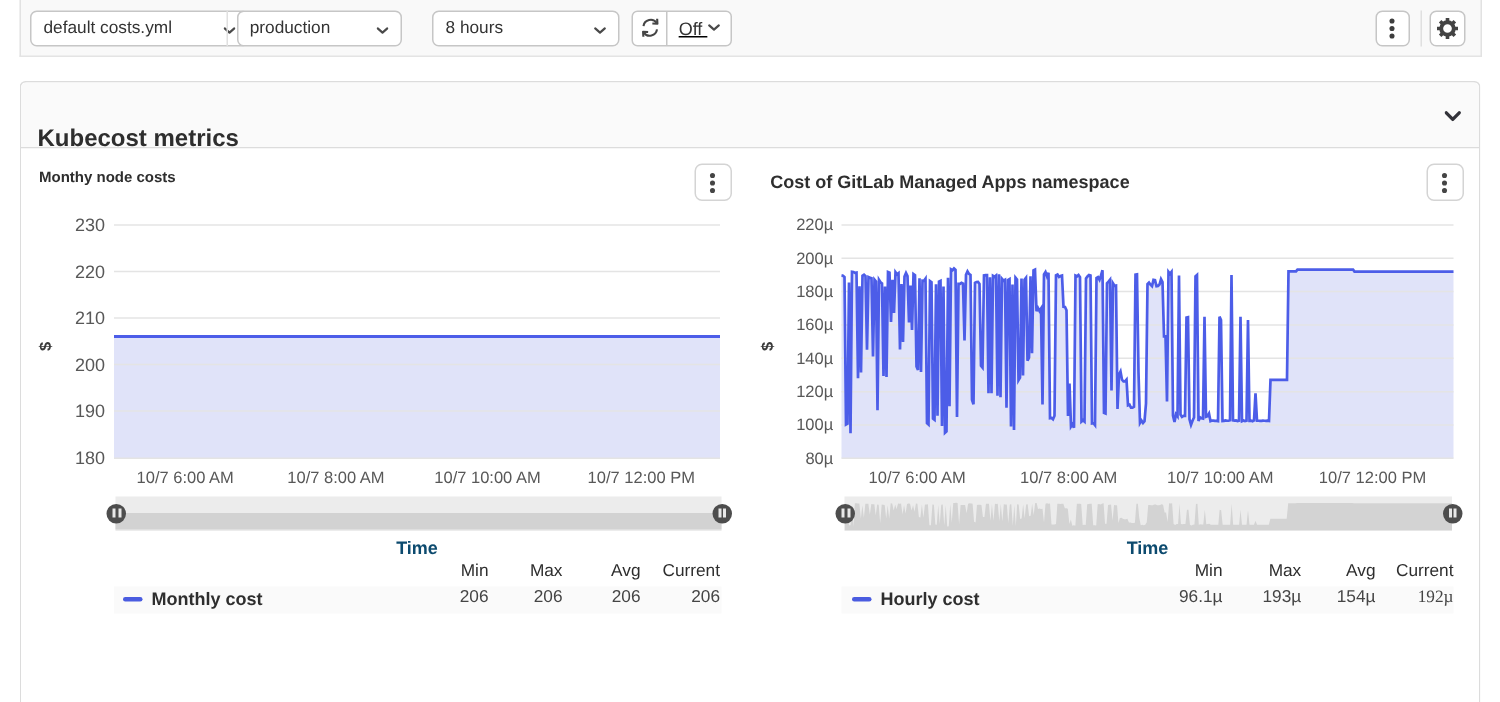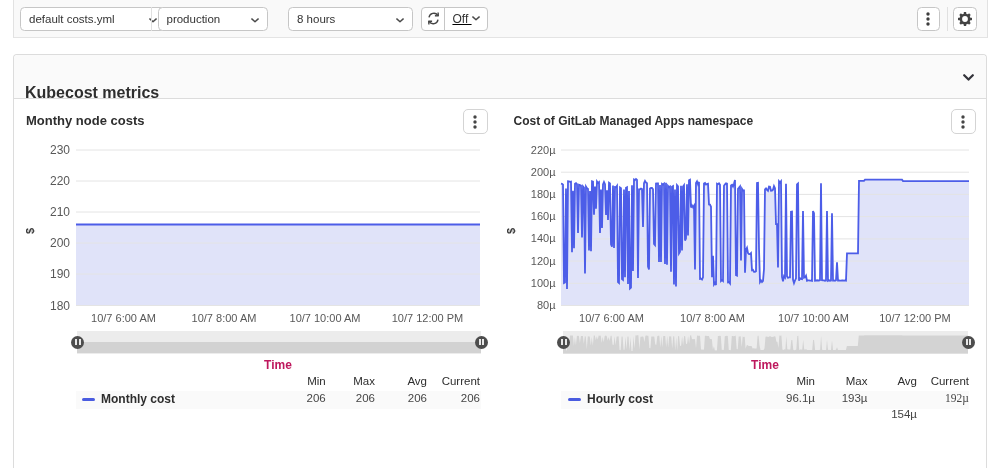--- a/index.html
+++ b/index.html
@@ -9,21 +9,21 @@
       font-size:11.5px; color:#333; display:flex; align-items:center; padding-left:8px; }
 .dd .chev { position:absolute; right:8px; top:10px; }
 .vsep { position:absolute; width:1px; background:#e0e0e0; }
 .iconbtn { position:absolute; background:#fff; border:1px solid #c6c6c6; border-radius:4.5px; display:flex; align-items:center; justify-content:center; }
 .ttl { position:absolute; font-weight:bold; color:#2e2e2e; }
 .kebab { position:absolute; width:25px; height:25px; border:1px solid #d4d4d4; border-radius:5px; background:#fff; display:flex; align-items:center; justify-content:center; }
 .legendrow { position:absolute; background:#fafafa; }
 .tcell { position:absolute; font-size:11.5px; color:#454545; text-align:right; }
 .thead { position:absolute; font-size:11.5px; font-weight:normal; color:#2e2e2e; text-align:right; }
 .tname { position:absolute; font-size:12px; font-weight:bold; color:#2e2e2e; }
-.ttime { position:absolute; font-size:12px; font-weight:bold; color:#be185d; text-align:center; }
+.ttime { position:absolute; font-size:12px; font-weight:bold; color:#0c4a6e; text-align:center; }
 .handle { position:absolute; width:13px; height:13px; border-radius:50%; background:#4d4d4d; }
 .handle .b1, .handle .b2 { position:absolute; width:2px; height:6px; background:#e8e8e8; top:3.5px; }
 .handle .b1 { left:4px; }
 .handle .b2 { left:7.5px; }
 </style>
 </head>
 <body>
 
 <div class="abs" style="left:13px; top:0; width:974.5px; height:38px; background:#f9f9f9; border-left:1px solid #e2e2e2; border-right:1px solid #e2e2e2; border-bottom:1px solid #e4e4e4;"></div>
 <div class="dd" style="left:20px; width:146px;">default costs.yml
@@ -81,21 +81,21 @@
   </svg>
 </div>
 
 <div class="abs" style="left:13px; top:54px; width:974px; height:414px; border:1px solid #dcdcdc; border-bottom:none; border-radius:4px 4px 0 0; background:#fff;"></div>
 <div class="abs" style="left:14px; top:55px; width:972px; height:43.5px; background:#fafafa; border-bottom:1px solid #dcdcdc; border-radius:4px 4px 0 0;"></div>
 <div class="ttl" style="left:25px; top:84px; font-size:16px;">Kubecost metrics</div>
 <svg class="abs" style="left:962.5px; top:73.5px;" width="11" height="7" viewBox="0 0 11 7">
     <path d="M1.2 1.2 L5.5 5.6 L9.8 1.2" fill="none" stroke="#33333a" stroke-width="2.2" stroke-linecap="round" stroke-linejoin="round"></path>
   </svg>
 
-<div class="ttl" style="left:26px; top:113px; font-size:13px;">Monthy node costs</div>
+<div class="ttl" style="left:26px; top:113px; font-size:10px;">Monthy node costs</div>
 <div class="kebab" style="left:462.5px; top:109px;">
   <svg width="4" height="14" viewBox="0 0 4 14">
       <circle cx="2" cy="2" r="1.7" fill="#454545"></circle>
       <circle cx="2" cy="7" r="1.7" fill="#454545"></circle>
       <circle cx="2" cy="12" r="1.7" fill="#454545"></circle>
     </svg>
 </div>
 <div class="ttl" style="left:513.5px; top:113.5px; font-size:12px;">Cost of GitLab Managed Apps namespace</div>
 <div class="kebab" style="left:950.5px; top:109px;">
   <svg width="4" height="14" viewBox="0 0 4 14">
@@ -205,14 +205,14 @@
 <div class="ttime" style="left:561px; top:358px; width:408px;">Time</div>
 <div class="thead" style="left:765px; top:374.5px; width:50px;">Min</div>
 <div class="thead" style="left:817.5px; top:374.5px; width:50px;">Max</div>
 <div class="thead" style="left:867px; top:374.5px; width:50px;">Avg</div>
 <div class="thead" style="left:909px; top:374.5px; width:60px;">Current</div>
 <div class="legendrow" style="left:561px; top:390.5px; width:408px; height:18.5px;"></div>
 <div class="abs" style="left:568px; top:398.2px; width:13px; height:3.2px; border-radius:1.6px; background:#4a5ce0;"></div>
 <div class="tname" style="left:587px; top:391.8px;">Hourly cost</div>
 <div class="tcell" style="left:765px; top:391.8px; width:50px;">96.1µ</div>
 <div class="tcell" style="left:817.5px; top:391.8px; width:50px;">193µ</div>
-<div class="tcell" style="left:867px; top:391.8px; width:50px;margin-top:16px;">154µ</div>
+<div class="tcell" style="left:867px; top:391.8px; width:50px;">154µ</div>
 <div class="tcell" style="left:909px; top:391.8px; width:60px;font-family:Liberation Serif, serif;">192µ</div>
 
 </body></html>

